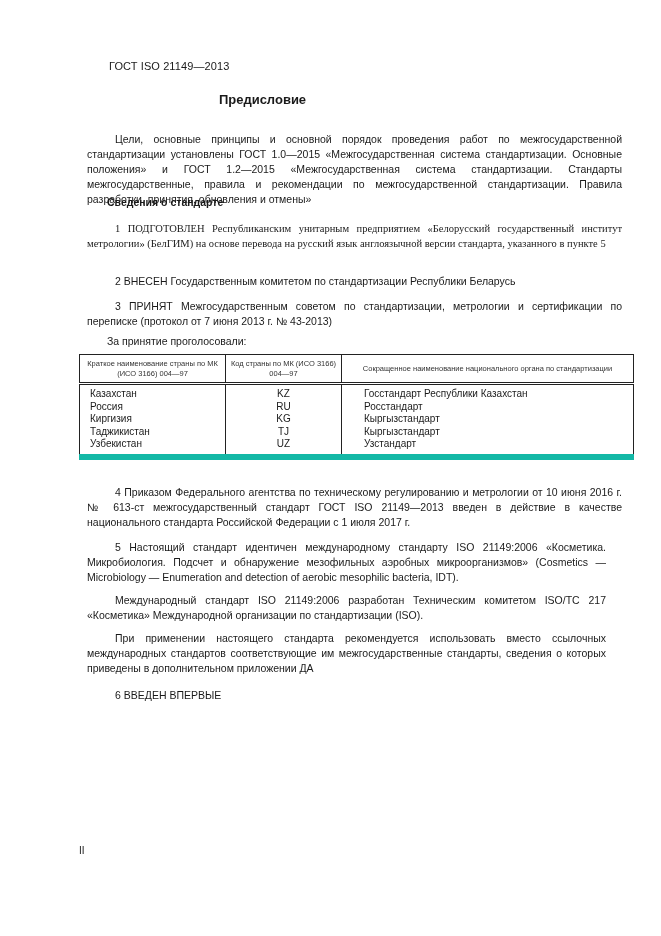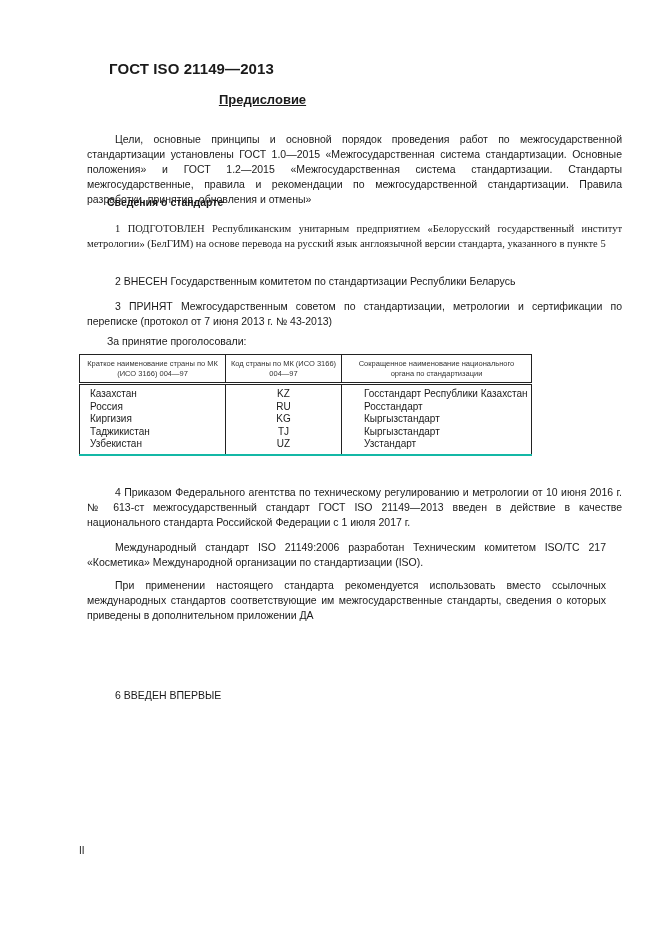--- a/index.html
+++ b/index.html
@@ -1,43 +1,43 @@
 <!DOCTYPE html>
 <html><head>
   <meta charset="utf-8">
   <style>
     html, body { margin: 0; padding: 0; background: #ffffff; }
     body {
       width: 661px; height: 936px; position: relative; overflow: hidden;
       font-family: "Liberation Sans", sans-serif; color: #1a1a1a;
     }
     .page { position: absolute; left: 0; top: 0; width: 661px; height: 936px; }
-    .hdr { position: absolute; left: 79px; top: 60px; font-size: 15px; font-weight: bold; letter-spacing: 0.1px; padding-left: 30px; }
-    .title { position: absolute; left: 0; width: 525px; top: 92px; text-align: center; font-size: 13px; font-weight: bold; text-decoration: underline; }
+    .hdr { position: absolute; left: 79px; top: 60px; font-size: 11px; font-weight: normal; letter-spacing: 0.1px; padding-left: 30px; }
+    .title { position: absolute; left: 0; width: 525px; top: 92px; text-align: center; font-size: 13px; font-weight: bold; }
     .body { position: absolute; left: 79px; width: 535px; font-size: 10.5px; line-height: 15px; }
     .just { text-align: justify; text-align-last: left; }
     .ind { text-indent: 28px; }
     .p { margin: 8px; }
     .intro { top: 124px; }
     .sved { top: 195px; font-weight: bold; padding-left: 28px; }
     .p1 { top: 213px; font-family: Liberation Serif, serif; }
     .p2 { top: 266px; }
     .p3 { top: 291px; }
     .voted { top: 334px; padding-left: 28px; }
     table.tbl {
-      position: absolute; left: 79px; top: 354px; width: 453px;
+      position: absolute; left: 79px; top: 354px; width: 555px;
       border-collapse: collapse; font-size: 7.5px; color: #333;
     }
     .tbl th {
       font-weight: normal; border: 1px solid #222; border-bottom: 3px double #222;
       height: 27px; padding: 0 4px; text-align: center; line-height: 10px;
     }
     .tbl td { border-left: 1px solid #222; border-right: 1px solid #222; font-size: 10px; color: #1a1a1a; line-height: 12.5px; padding: 0; vertical-align: top; }
     .tbl tbody tr:first-child td { padding-top: 3px; }
-    .tbl tbody tr:last-child td { border-bottom: 2px solid #14b8a6; padding-bottom: 3px; }
+    .tbl tbody tr:last-child td { border-bottom: 6px solid #14b8a6; padding-bottom: 3px; }
     .c1 { width: 135px; padding-left: 10px !important; }
     .c2 { width: 115px; text-align: center; }
     .c3 { padding-left: 22px !important; }
     .p4 { top: 477px; }
     .p5 { top: 532px; }
     .p6 { top: 680px; }
     .pgnum { position: absolute; left: 79px; top: 845px; font-size: 10px; }
   </style>
 </head>
 <body>
@@ -87,20 +87,21 @@
         <td class="c1">Узбекистан</td>
         <td class="c2">UZ</td>
         <td class="c3">Узстандарт</td>
       </tr>
     </tbody>
   </table>
 
   <p class="p body just ind p4">4 Приказом Федерального агентства по техническому регулированию и метрологии от 10 июня 2016 г. № 613-ст межгосударственный стандарт ГОСТ ISO 21149—2013 введен в действие в качестве национального стандарта Российской Федерации с 1 июля 2017 г.</p>
 
   <div class="body p5">
+    <p class="p just ind">5 Настоящий стандарт идентичен международному стандарту ISO 21149:2006 «Косметика. Микробиология. Подсчет и обнаружение мезофильных аэробных микроорганизмов» (Cosmetics — Microbiology — Enumeration and detection of aerobic mesophilic bacteria, IDT).</p>
     <p class="p just ind">Международный стандарт ISO 21149:2006 разработан Техническим комитетом ISO/TC 217 «Косметика» Международной организации по стандартизации (ISO).</p>
     <p class="p just ind">При применении настоящего стандарта рекомендуется использовать вместо ссылочных международных стандартов соответствующие им межгосударственные стандарты, сведения о которых приведены в дополнительном приложении ДА</p>
   </div>
 
   <p class="p body ind p6">6 ВВЕДЕН ВПЕРВЫЕ</p>
 
   <div class="pgnum">II</div>
 </div>
 
 </body></html>

